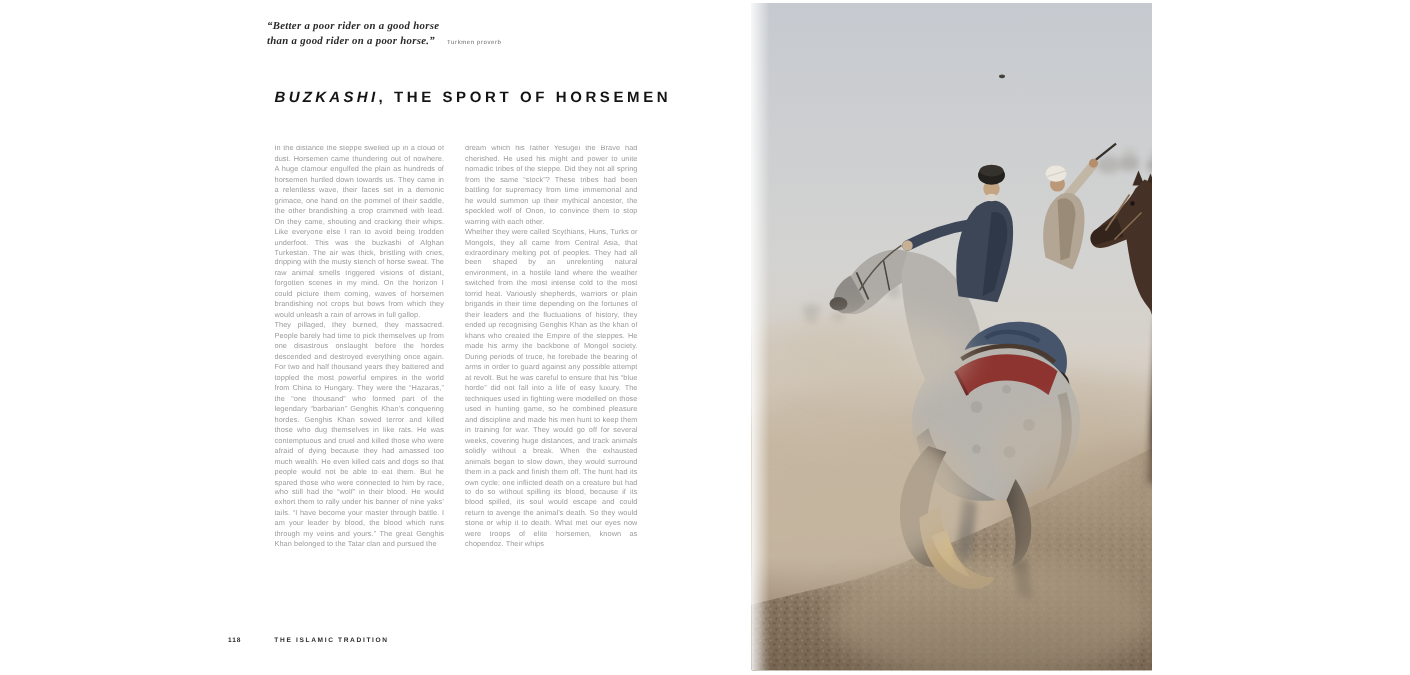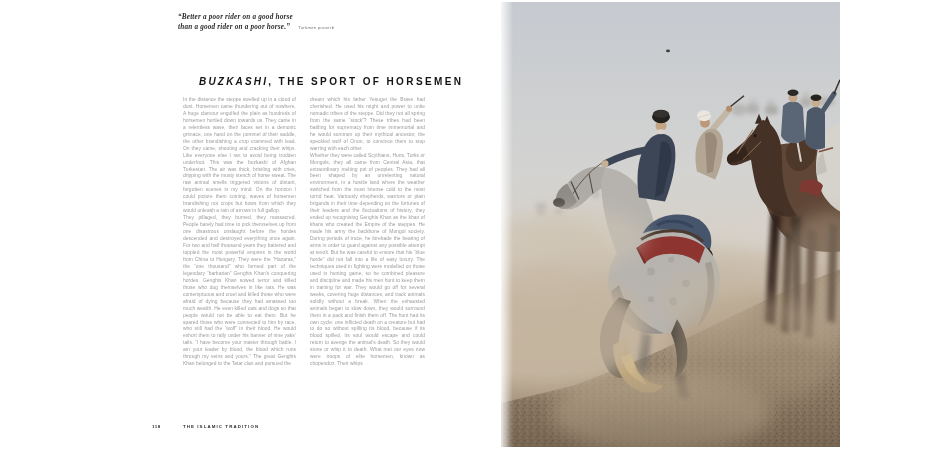--- a/index.html
+++ b/index.html
@@ -1,24 +1,24 @@
 <!DOCTYPE html>
 <html><head>
 <meta charset="utf-8">
 <style>
   html,body{margin:0;padding:0;background:#ffffff;}
-  .spread{position:relative;width:940px;height:450px;background:#ffffff;overflow:hidden;
+  .spread{position:relative;width:768px;height:450px;background:#ffffff;overflow:hidden;
           font-family:"Liberation Sans",sans-serif;}
   
   .quote{position:absolute;left:178px;top:13px;font-family:"Liberation Serif",serif;
          font-style:italic;font-weight:bold;font-size:7.2px;line-height:9.5px;
          color:#2b2b2b;letter-spacing:.2px;white-space:nowrap;}
   .quote .attr{font-family:"Liberation Sans",sans-serif;font-style:normal;font-weight:normal;
                font-size:4px;color:#6a6a6a;margin-left:8px;letter-spacing:.4px;}
-  .title{position:absolute;left:183px;top:60px;margin:16px;font-size:10px;font-weight:bold;
+  .title{position:absolute;left:183px;top:60px;margin:0;font-size:10px;font-weight:bold;
          letter-spacing:2.4px;color:#141414;white-space:nowrap;}
   .title .em{font-style:italic;letter-spacing:2.2px;}
   .col{position:absolute;top:97px;height:312px;overflow:hidden;font-size:4.9px;
        line-height:6.95px;color:#9b9b9b;text-align:justify;letter-spacing:.05px;}
   .col p{margin:0;}
   #col1{left:183px;width:113px;}
   #col2{left:310px;width:115px;}
   .footer{position:absolute;left:152px;top:424px;font-size:4.4px;font-weight:bold;
           color:#2c2c2c;white-space:nowrap;}
   .footer .pg{letter-spacing:.6px;margin-right:22px;}

